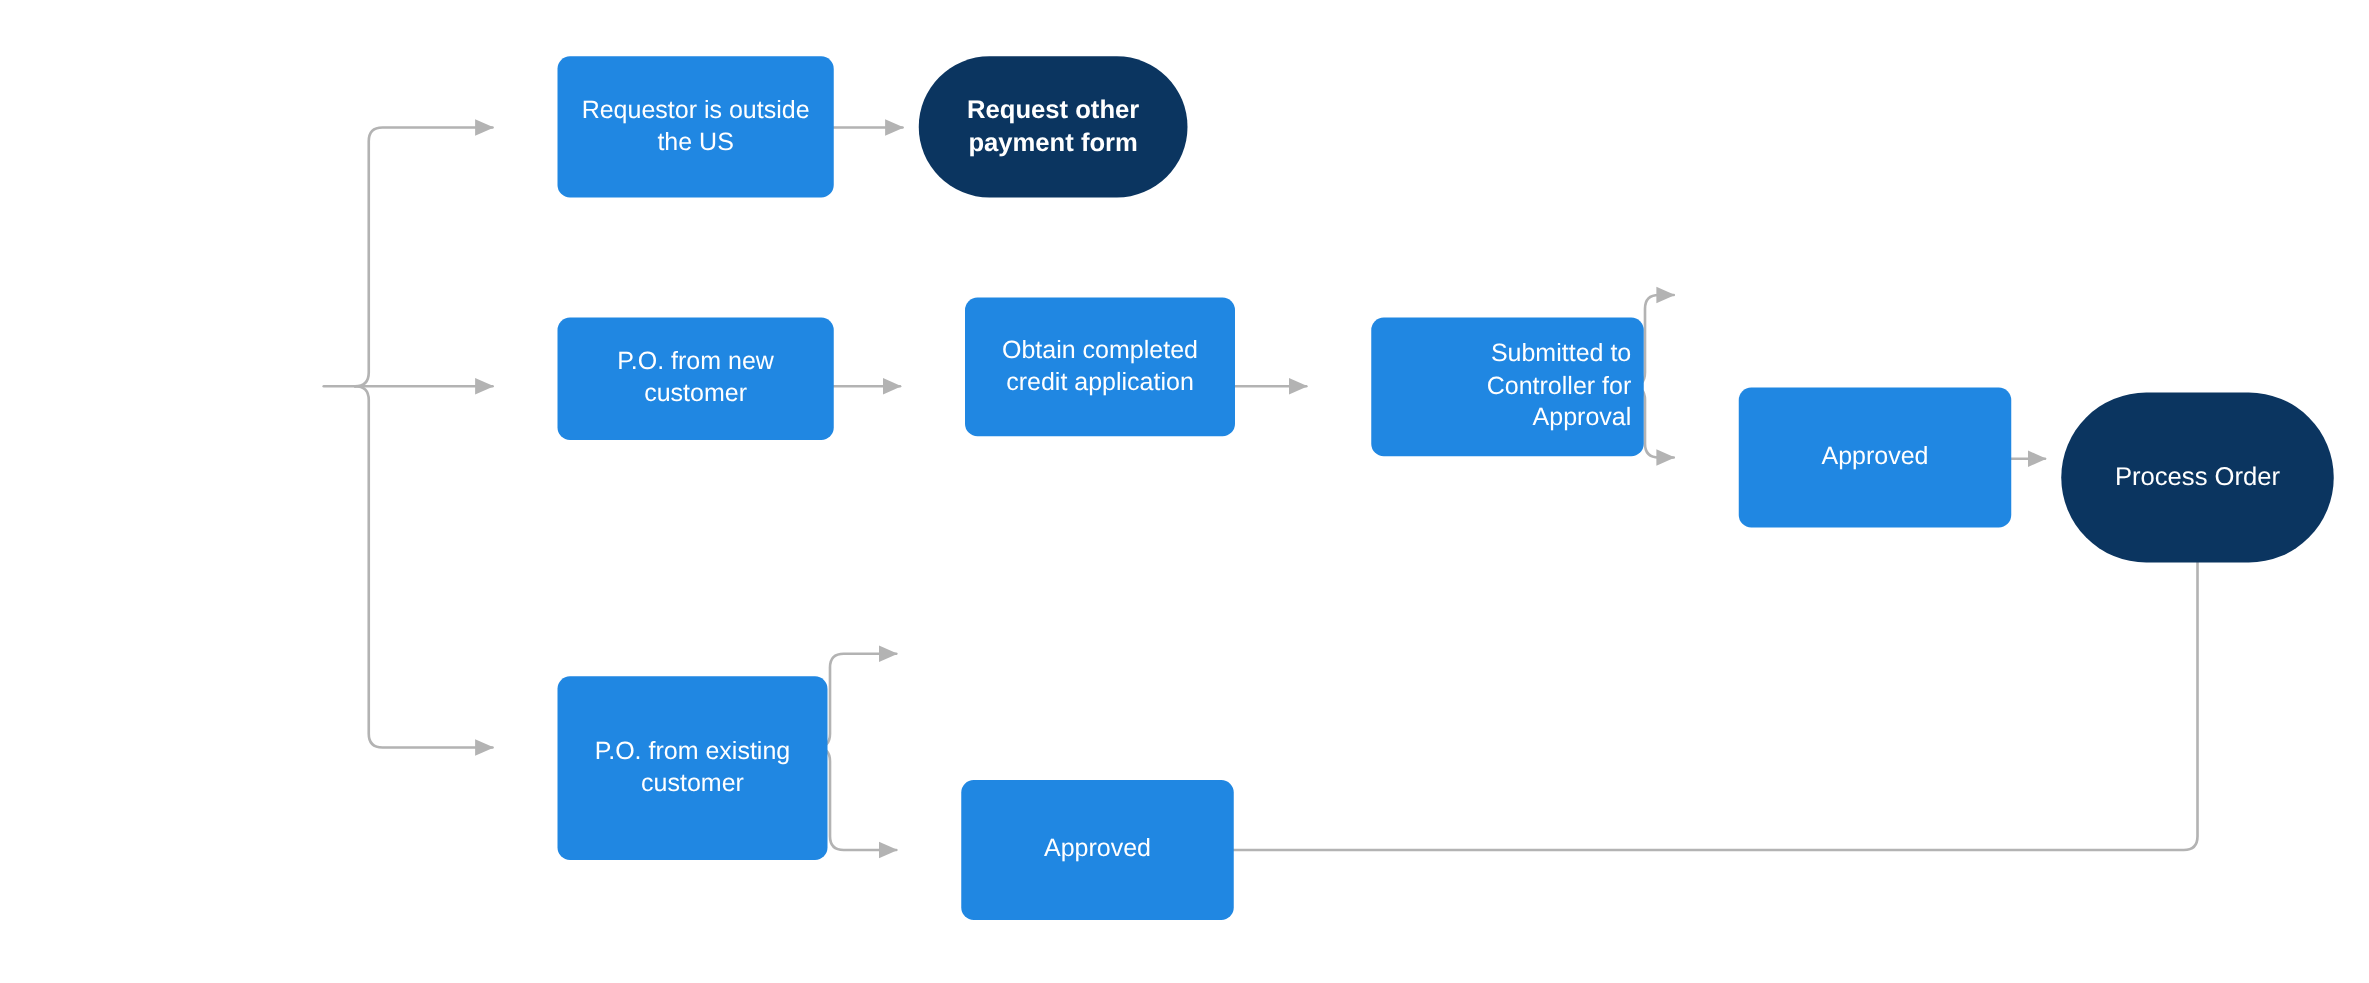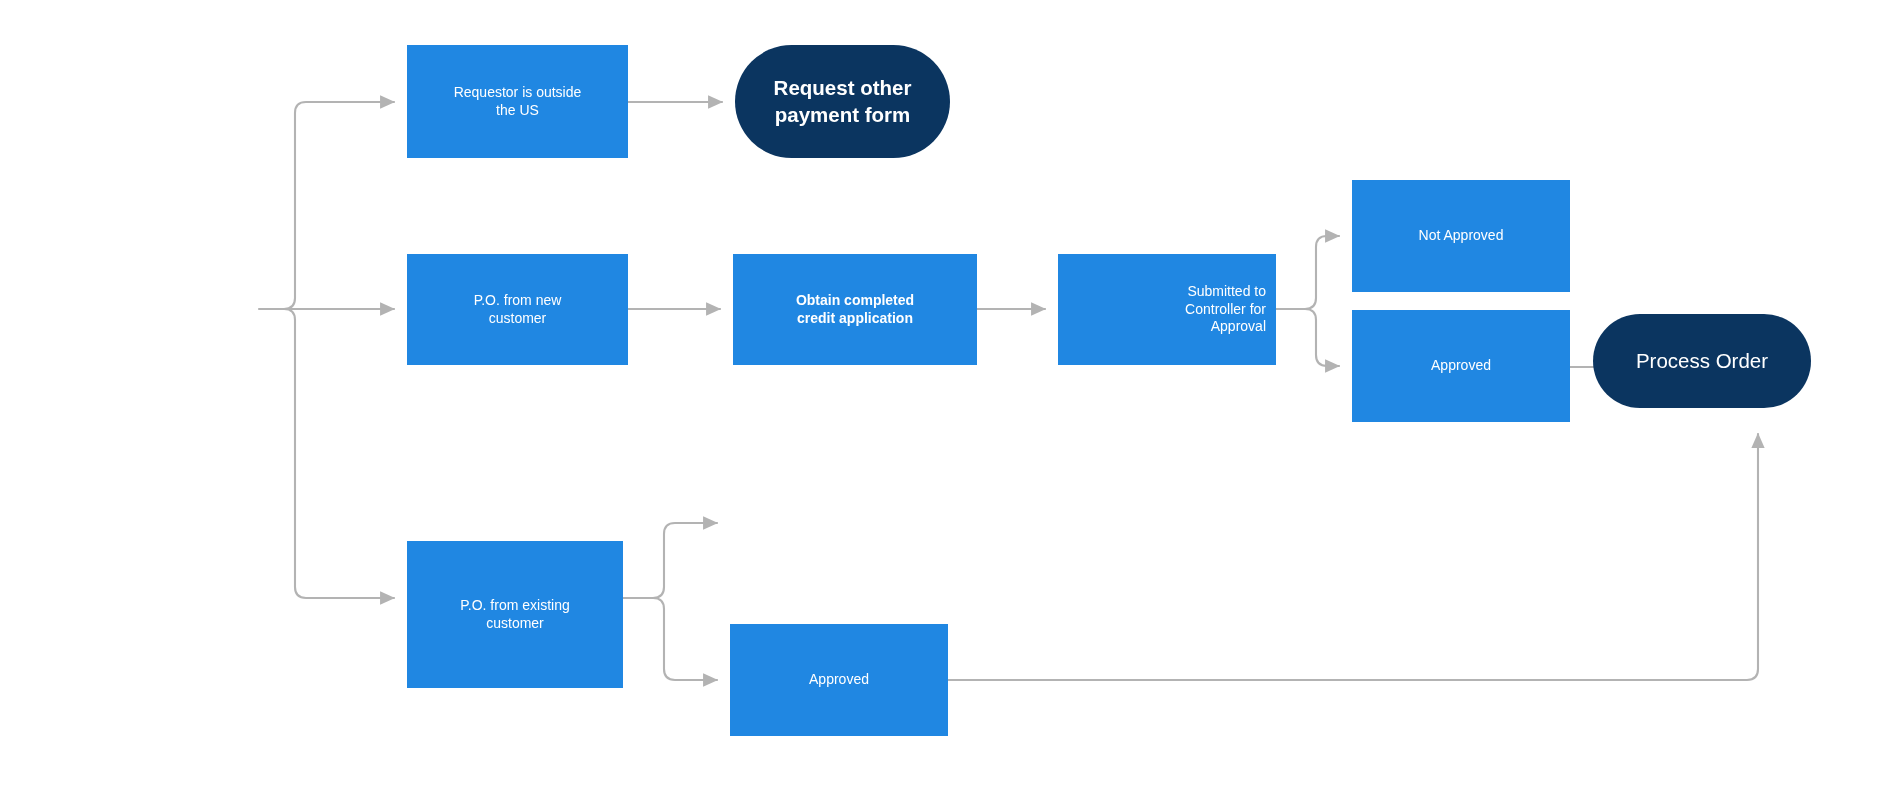--- a/index.html
+++ b/index.html
@@ -31,22 +31,23 @@
     justify-content: center;
     text-align: center;
     color: #ffffff;
     line-height: 1.28;
     padding: 4px 10px;
     white-space: pre-line;
     z-index: 2;
   }
   .node.process {
     background: #2087e2;
-    border-radius: 0;
-    font-size: 14px;
+    border-radius: 10px;
+    font-size: 20px;
+    margin-left: 39px;
   }
   .node.terminator {
     background: #0b3560;
     border-radius: 999px;
     font-size: 20.5px;
     justify-content: center;
   }
   .node.terminator.bold {
     font-weight: bold;
   }
@@ -105,45 +106,42 @@
   <div class="node process" style="left:407px; top:45px; width:221px; height:113px;">
     <span class="node-label">Requestor is outside
 the US</span>
   </div>
 
   <div class="node terminator bold" style="left:735px; top:45px; width:215px; height:113px;">
     <span class="node-label">Request other
 payment form</span>
   </div>
 
-  <div class="node process" style="left:407px; top:254px; width:221px; height:111px;">
+  <div class="node process" style="left:407px; top:254px; width:221px; height:98px;">
     <span class="node-label">P.O. from new
 customer</span>
   </div>
 
-  <div class="node process" style="left:733px; top:254px; width:244px; height:111px;font-weight:bold;">
+  <div class="node process" style="left:733px; top:238px; width:216px; height:111px;">
     <span class="node-label">Obtain completed
 credit application</span>
   </div>
 
   <div class="node process" style="left:1058px; top:254px; width:218px; height:111px;text-align:right;">
     <span class="node-label">Submitted to
 Controller for
 Approval</span>
   </div>
 
-  <div class="node process" style="left:1352px; top:180px; width:218px; height:112px;">
-    <span class="node-label">Not Approved</span>
-  </div>
 
   <div class="node process" style="left:1352px; top:310px; width:218px; height:112px;">
     <span class="node-label">Approved</span>
   </div>
 
-  <div class="node terminator" style="left:1593px; top:314px; width:218px; height:94px;">
+  <div class="node terminator" style="left:1649px; top:314px; width:218px; height:136px;">
     <span class="node-label">Process Order</span>
   </div>
 
   <div class="node process" style="left:407px; top:541px; width:216px; height:147px;">
     <span class="node-label">P.O. from existing
 customer</span>
   </div>
 
 
   <div class="node process" style="left:730px; top:624px; width:218px; height:112px;">

